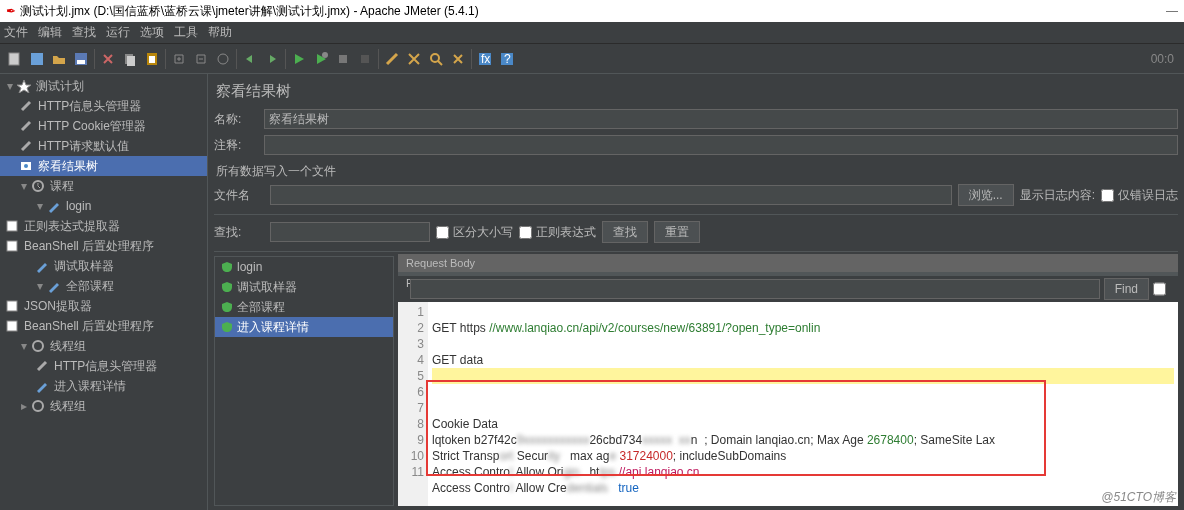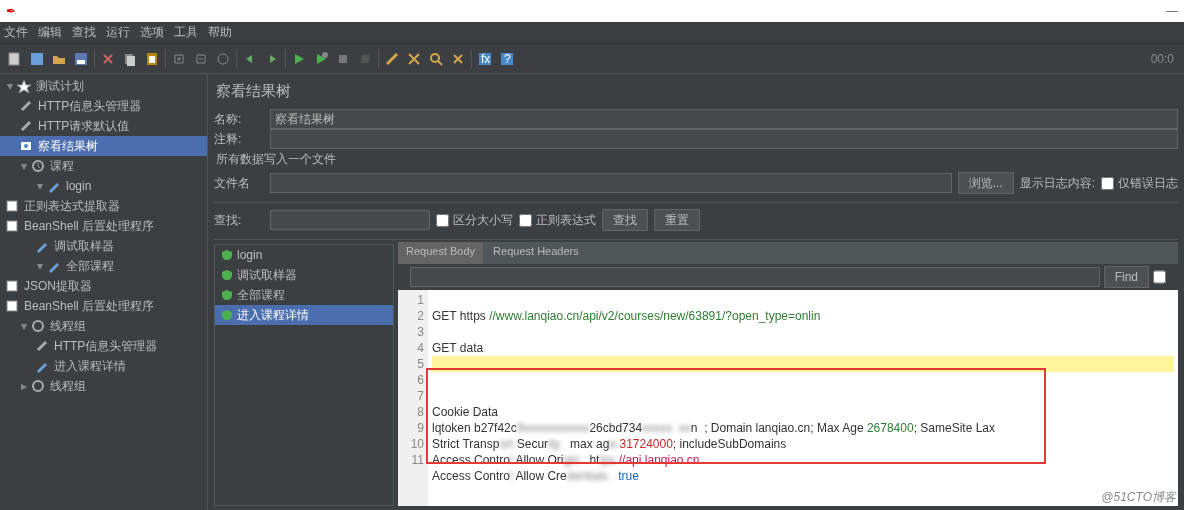--- a/index.html
+++ b/index.html
@@ -14,21 +14,21 @@
 .tool-bar .timer { margin-left: auto; margin-right: 6px; color: #888; }
 .main { display: flex; height: 436px; }
 .tree { width: 208px; background: #3c3f41; border-right: 1px solid #515658; overflow: hidden; padding-top: 2px; }
 .tree-row { display: flex; align-items: center; height: 20px; padding-left: 4px; white-space: nowrap; cursor: pointer; }
 .tree-row.sel { background: #4b6eaf; color: #fff; }
 .tree-row .tw { width: 12px; text-align: center; color: #888; }
 .tree-row .ic { width: 16px; height: 16px; margin-right: 4px; display: inline-flex; align-items: center; justify-content: center; }
 .indent1 { padding-left: 18px; } .indent2 { padding-left: 34px; } .indent3 { }
 .right { flex: 1; background: #3c3f41; display: flex; flex-direction: column; padding: 4px 6px; overflow: hidden; }
 .panel-title { font-size: 15px; color: #bbbbbb; padding: 4px 0 8px 2px; }
-.form-row { display: flex; align-items: center; gap: 6px; }
+.form-row { display: flex; align-items: center; margin-bottom: 6px; }
 .form-row label { width: 50px; text-align: left; color: #bbbbbb; }
 .form-row input.txt { flex: 1; background: #45494a; border: 1px solid #646464; color: #bbbbbb; height: 20px; padding: 0 4px; }
 .section-label { color: #bbbbbb; margin: 2px 0 4px 2px; }
 .file-row { display: flex; align-items: center; gap: 6px; margin-bottom: 6px; }
 .file-row .lbl { width: 50px; }
 .file-row input.txt { flex: 1; background: #45494a; border: 1px solid #646464; color: #bbbbbb; height: 20px; padding: 0 4px; }
 .btn { background: #4c5052; border: 1px solid #646464; color: #bbbbbb; height: 22px; padding: 0 10px; cursor: pointer; }
 .chk { display: inline-flex; align-items: center; gap: 4px; justify-content: flex-end; }
 .chk input { width: 13px; height: 13px; }
 .search-row { display: flex; align-items: center; gap: 6px; margin: 4px 0 6px 0; }
@@ -39,40 +39,41 @@
 .res-left { width: 180px; display: flex; flex-direction: column; }
 .res-left select { background: #45494a; border: 1px solid #646464; color: #bbbbbb; height: 22px; }
 .res-tree { flex: 1; background: #3c3f41; border: 1px solid #515658; margin-top: 2px; overflow: hidden; }
 .res-row { display: flex; align-items: center; height: 20px; padding-left: 6px; gap: 4px; cursor: pointer; }
 .res-row.sel { background: #4b6eaf; color: #fff; }
 .shield { width: 12px; height: 12px; }
 .res-right { flex: 1; display: flex; flex-direction: column; overflow: hidden; }
 .tabs { display: flex; gap: 2px; height: 24px; }
 .tab { padding: 3px 10px; background: #3c3f41; color: #888; cursor: pointer; border: 1px solid transparent; }
 .tab.active { color: #bbbbbb; border-bottom: 2px solid #4a88c7; }
-.subtabs { display: flex; gap: 2px; height: 22px; background: #515658; }
+.subtabs { display: flex; gap: 2px; height: 22px; background: #515658; flex-direction: column; }
 .subtab { padding: 3px 8px; color: #bbbbbb; cursor: pointer; font-size: 11px; }
 .subtab.active { background: #646464; }
 .find-row { display: flex; align-items: center; gap: 4px; padding: 2px 12px; }
 .find-row input { flex: 1; background: #45494a; border: 1px solid #646464; color: #bbbbbb; height: 20px; padding: 0 4px; }
 .code { flex: 1; display: flex; background: #fff; font-family: Consolas, monospace; font-size: 12px; overflow: hidden; position: relative; }
 .gutter { width: 30px; background: #f0f0f0; color: #888; text-align: right; padding: 2px 4px 0 0; line-height: 16px; }
 .code-body { flex: 1; padding: 2px 4px; line-height: 16px; color: #333; white-space: pre; position: relative; }
 .code-body .l1 { color: #333; } .code-body .url { color: #2e7d32; }
 .code-body .hl { background: #fff59d; display: block; }
 .redbox { position: absolute; border: 2px solid #e53935; pointer-events: none; }
 .watermark { position: absolute; right: 8px; bottom: 4px; color: #888; font-size: 12px; font-style: italic; }
 .blur { filter: blur(2px); color: #888; }
 svg { display: block; }
 </style>
 </head>
 <body>
 
 <div class="title-bar">
   <span class="feather">✒</span>
+  <span>测试计划.jmx (D:\国信蓝桥\蓝桥云课\jmeter讲解\测试计划.jmx) - Apache JMeter (5.4.1)</span>
   <span style="margin-left:auto;color:#666">—</span>
 </div>
 
 <div class="menu-bar">
   <span>文件</span>
   <span>编辑</span>
   <span>查找</span>
   <span>运行</span>
   <span>选项</span>
   <span>工具</span>
@@ -219,20 +220,28 @@
         </span>
         <span>测试计划</span>
       </div>
     <div class="tree-row indent1">
         <span class="ic">
           <svg width="14" height="14">
             <path d="M3 11L11 3" stroke="#aaa" stroke-width="3"></path>
           </svg>
         </span>
         <span>HTTP信息头管理器</span>
+      </div>
+    <div class="tree-row indent1">
+        <span class="ic">
+          <svg width="14" height="14">
+            <path d="M3 11L11 3" stroke="#aaa" stroke-width="3"></path>
+          </svg>
+        </span>
+        <span>HTTP Cookie管理器</span>
       </div>
     <div class="tree-row indent1">
         <span class="ic">
           <svg width="14" height="14">
             <path d="M3 11L11 3" stroke="#aaa" stroke-width="3"></path>
           </svg>
         </span>
         <span>HTTP请求默认值</span>
       </div>
     <div class="tree-row indent1 sel">

